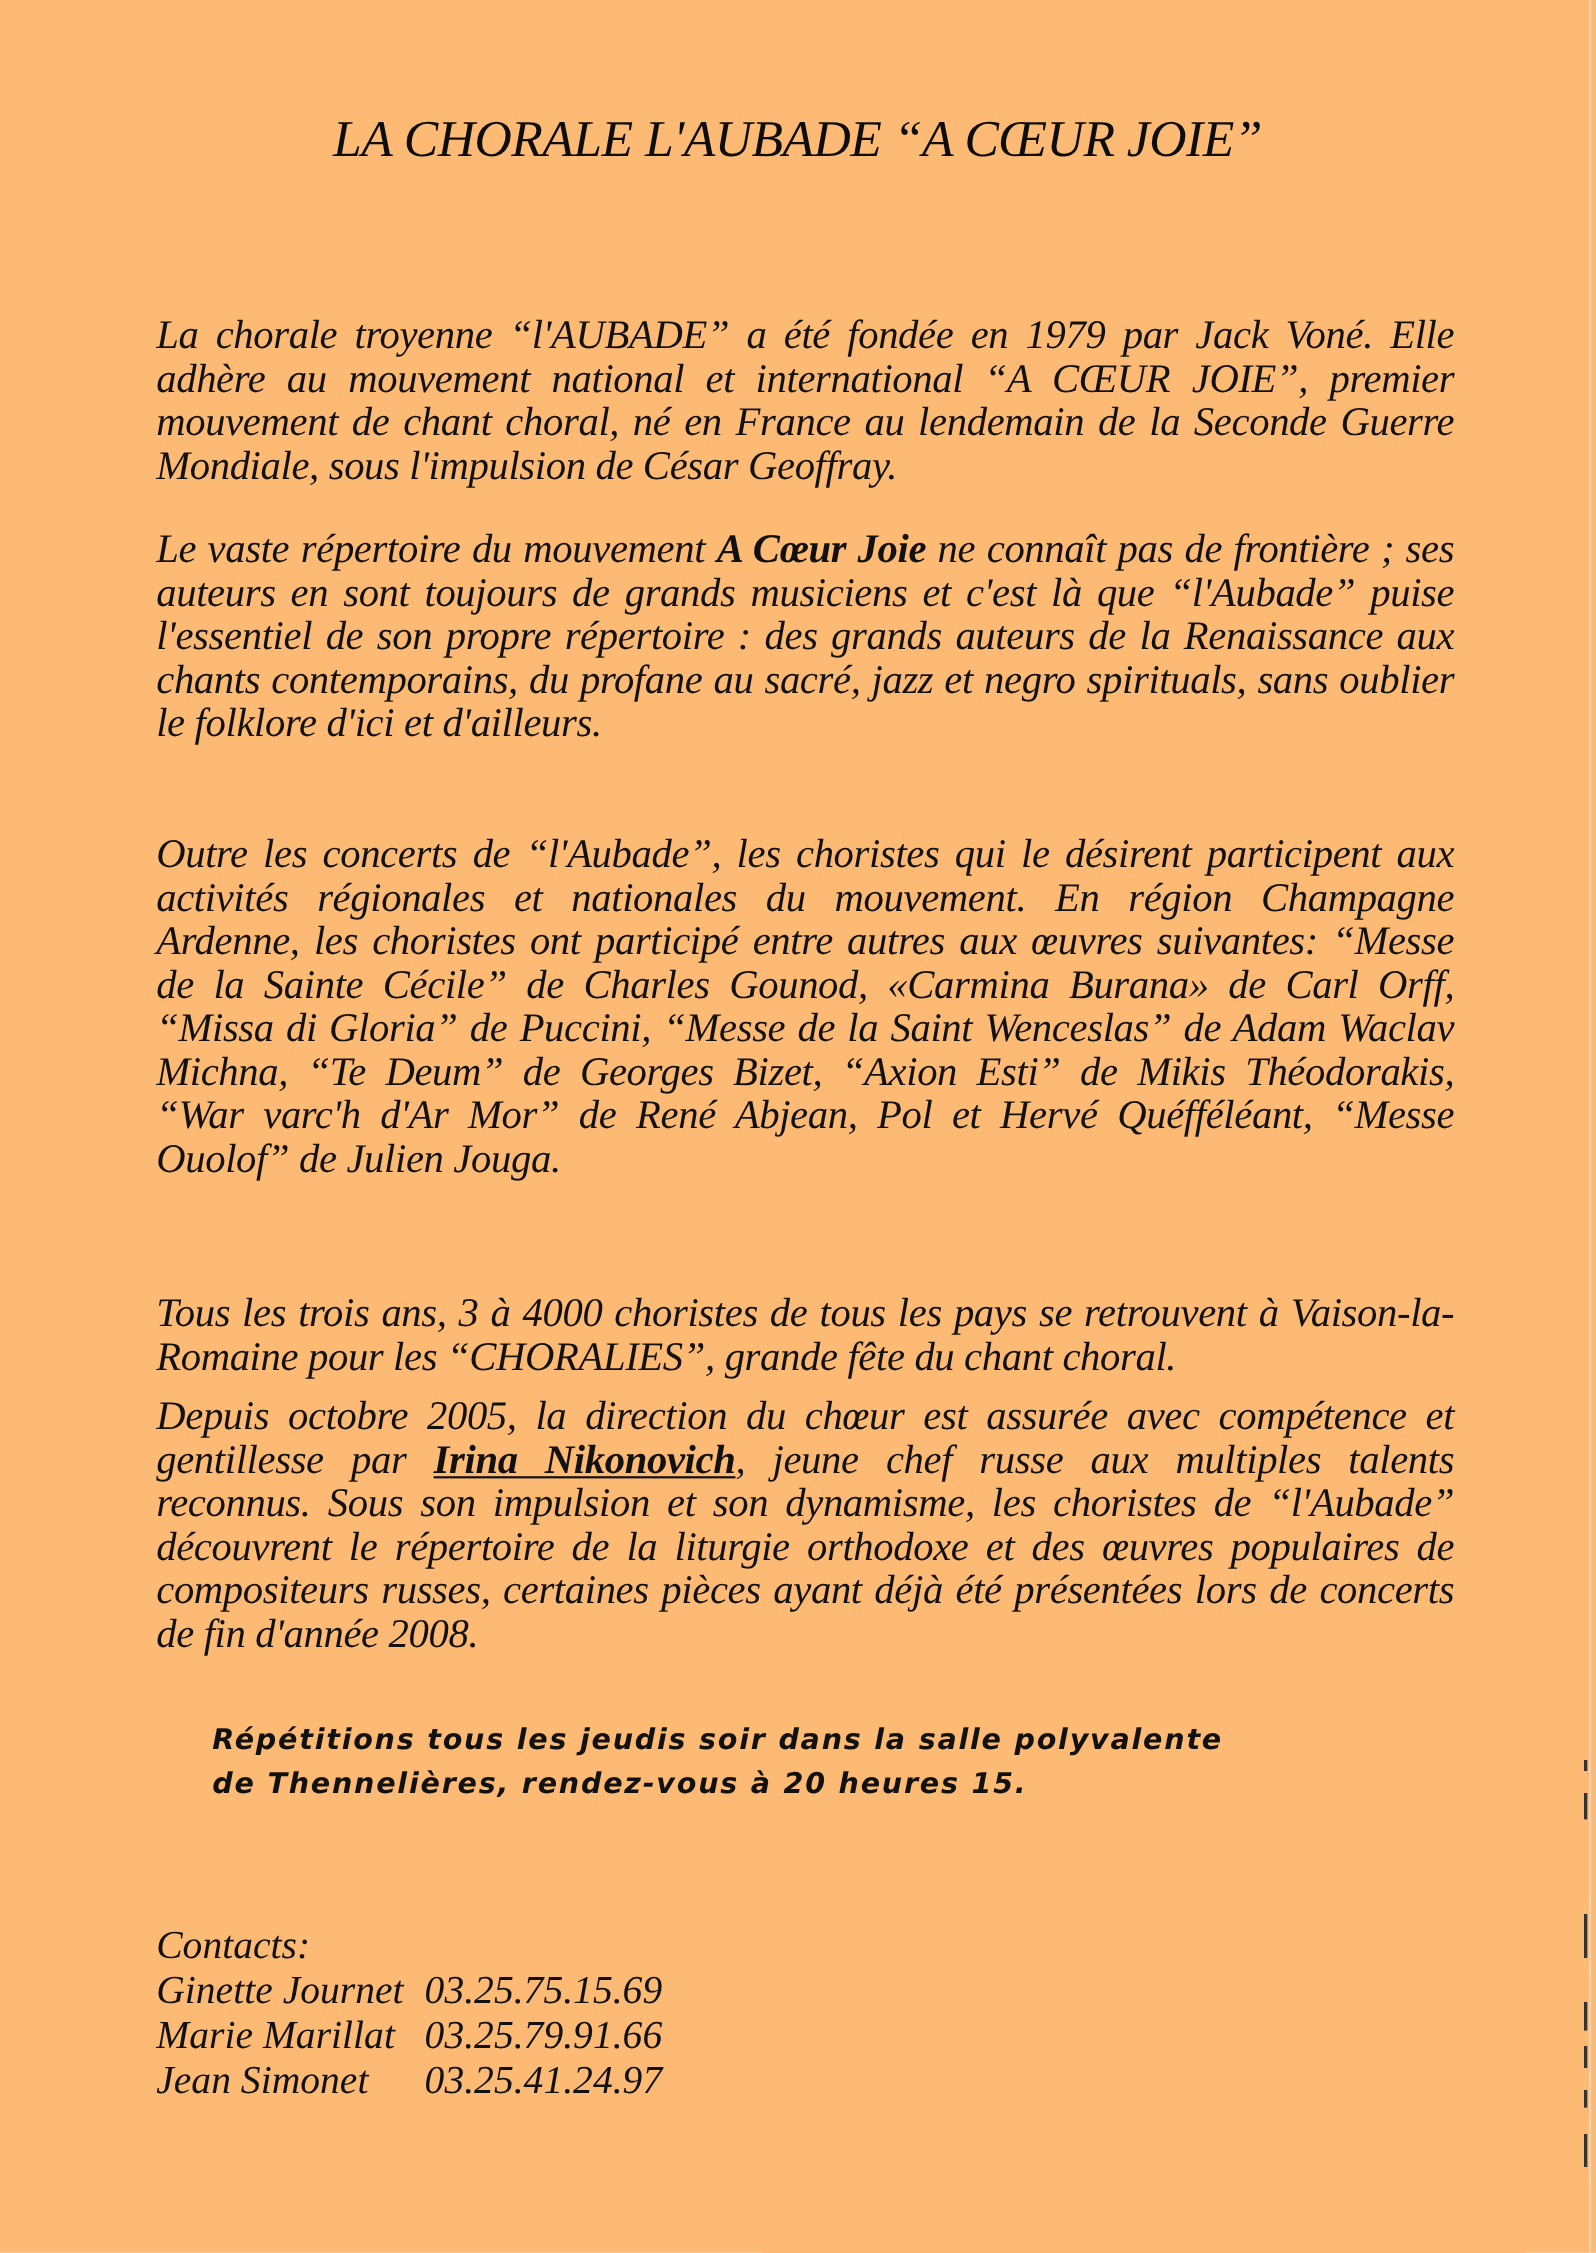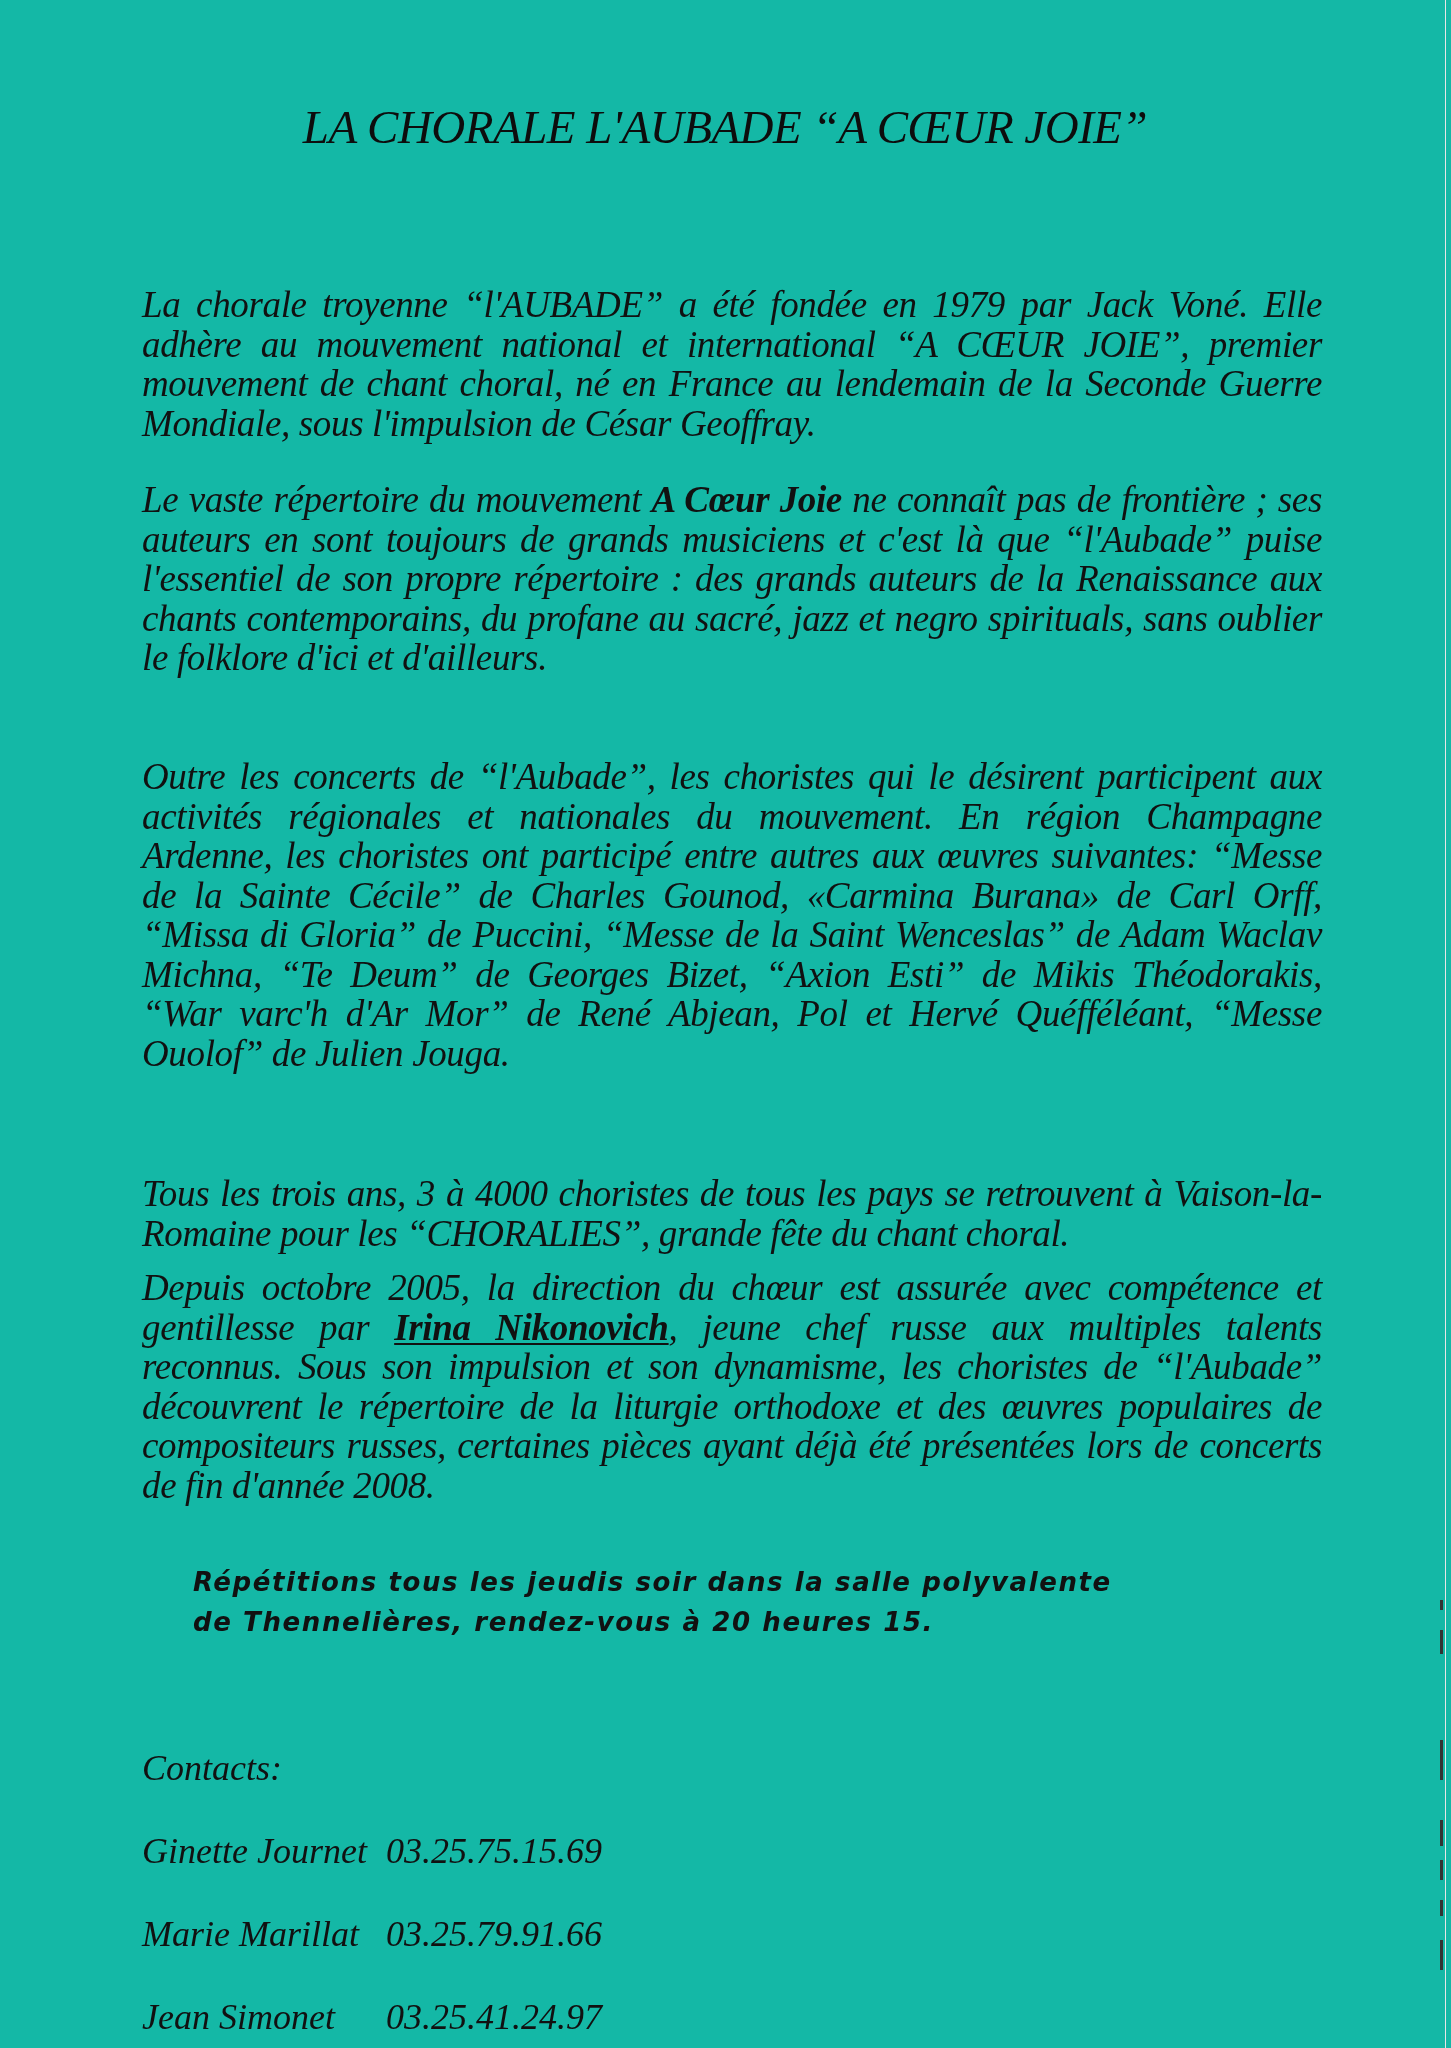--- a/index.html
+++ b/index.html
@@ -13,21 +13,21 @@
       position: relative;
       overflow: hidden;
       font-family: "Liberation Serif", "DejaVu Serif", serif;
       color: #111111;
     }
     .page {
       position: absolute;
       left: 0; top: 0;
       width: 1451px;
       height: 2048px;
-      background: #14b8a6;
+      background: #fdba74;
     }
     .title {
       position: absolute;
       left: 150px;
       top: 100px;
       width: 1150px;
       text-align: center;
       font-style: italic;
       font-size: 47px;
       letter-spacing: -0.5px;
@@ -80,21 +80,20 @@
       left: 142px;
       top: 1748px;
       font-style: italic;
       font-size: 36px;
       line-height: 41px;
       margin: 0;
     }
     .contacts .row {
       display: flex;
       white-space: nowrap;
-      margin-top: 42px;
     }
     .contacts .name {
       display: inline-block;
       width: 244px;
     }
     .contacts .phone {
       display: inline-block;
     }
     .edge-marks {
       position: absolute;

